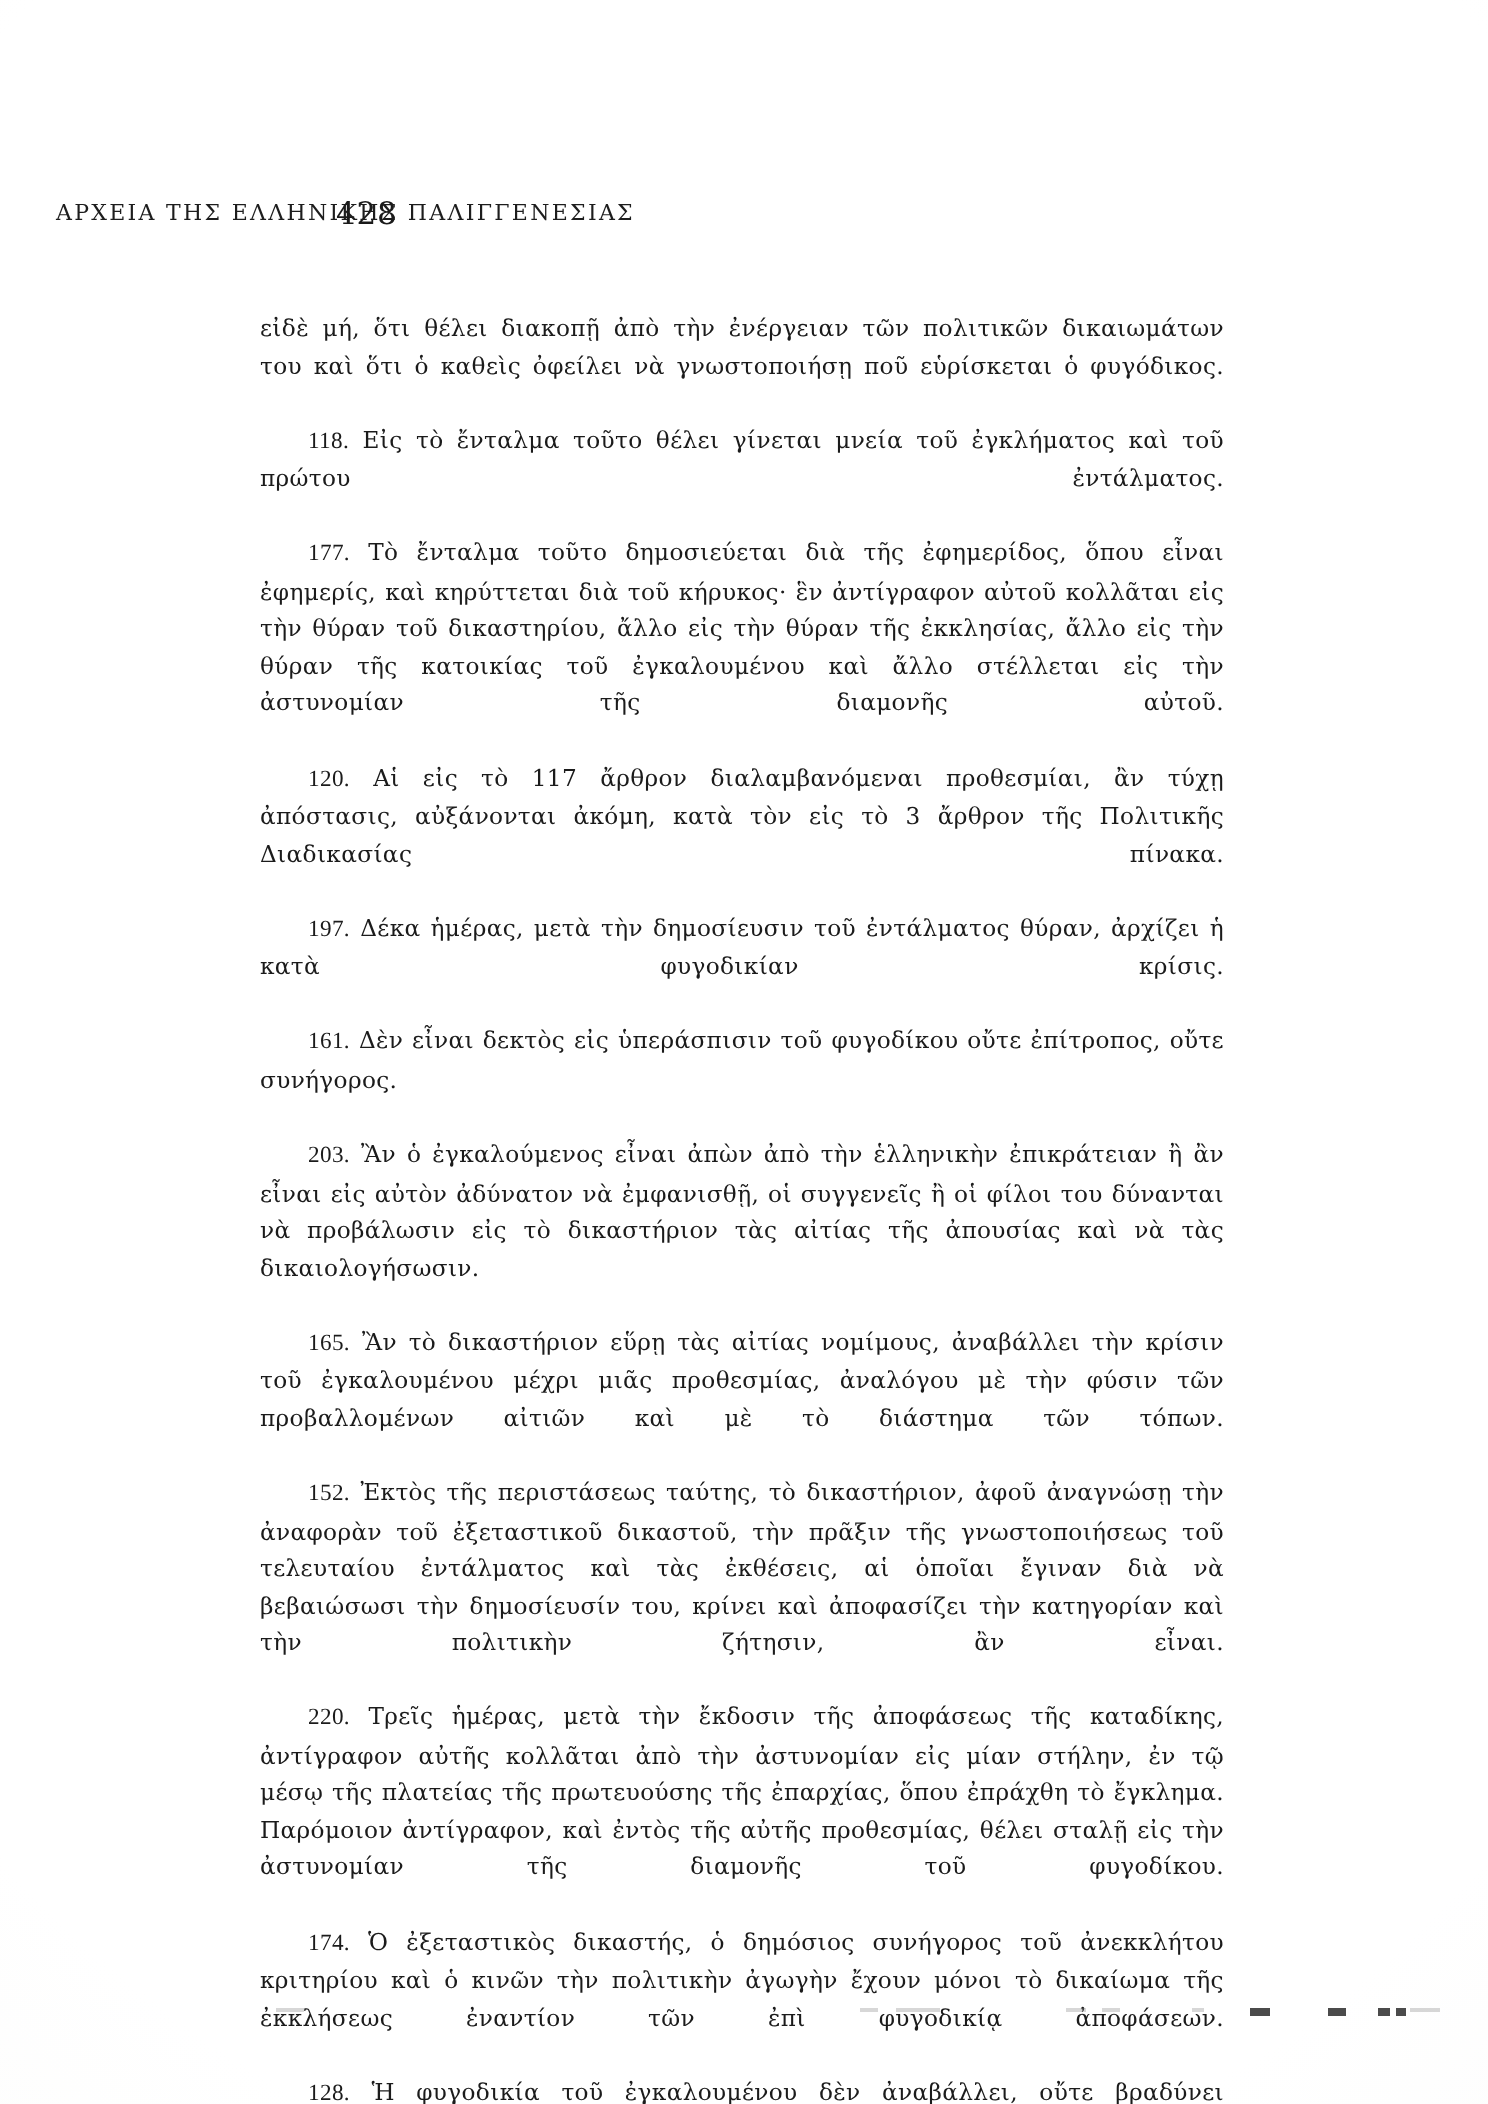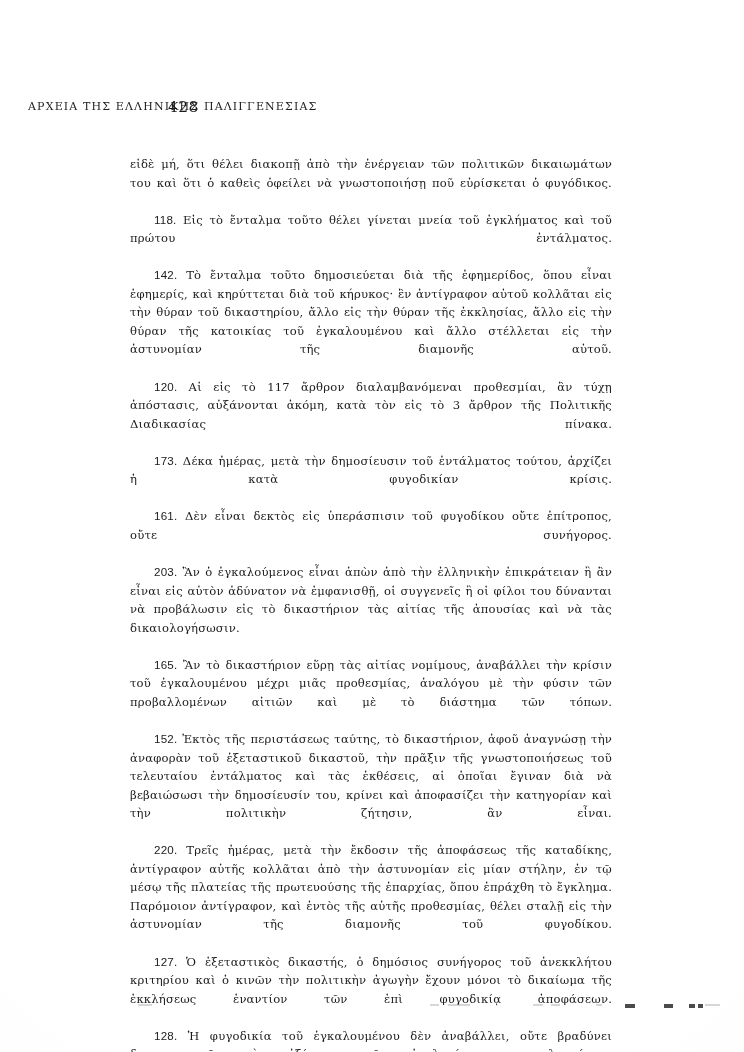--- a/index.html
+++ b/index.html
@@ -93,21 +93,21 @@
 
   .para.flush {
     text-indent: 0;
   }
 
   .para:last-child {
     text-align: justify;
   }
 
   .artnum {
-    font-family: Liberation Sans, sans-serif;
+    font-family: Liberation Serif, serif;
   }
 
   
   .para::after {
     content: "";
     display: inline-block;
     width: 100%;
   }
 
   
@@ -140,37 +140,37 @@
     <div id="folio">428</div>
     <div id="head-title">ΑΡΧΕΙΑ ΤΗΣ ΕΛΛΗΝΙΚΗΣ ΠΑΛΙΓΓΕΝΕΣΙΑΣ</div>
   </div>
 
   <div id="textblock">
 
     <p class="para flush">εἰδὲ μή, ὅτι θέλει διακοπῇ ἀπὸ τὴν ἐνέργειαν τῶν πολιτικῶν δικαιωμάτων του καὶ ὅτι ὁ καθεὶς ὀφείλει νὰ γνωστοποιήσῃ ποῦ εὑρίσκεται ὁ φυγόδικος.</p>
 
     <p class="para indent"><span class="artnum">118.</span> <span>Εἰς τὸ ἔνταλμα τοῦτο θέλει γίνεται μνεία τοῦ ἐγκλήματος καὶ τοῦ πρώτου ἐντάλματος.</span></p>
 
-    <p class="para indent"><span class="artnum">142.</span> <span>Τὸ ἔνταλμα τοῦτο δημοσιεύεται διὰ τῆς ἐφημερίδος, ὅπου εἶναι ἐφημερίς, καὶ κηρύττεται διὰ τοῦ κήρυκος· ἓν ἀντίγραφον αὐτοῦ κολλᾶται εἰς τὴν θύραν τοῦ δικαστηρίου, ἄλλο εἰς τὴν θύραν τῆς ἐκκλησίας, ἄλλο εἰς τὴν θύραν τῆς κατοικίας τοῦ ἐγκαλουμένου καὶ ἄλλο στέλλεται εἰς τὴν ἀστυνομίαν τῆς διαμονῆς αὐτοῦ.</span></p>
+    <p class="para indent"><span class="artnum">177.</span> <span>Τὸ ἔνταλμα τοῦτο δημοσιεύεται διὰ τῆς ἐφημερίδος, ὅπου εἶναι ἐφημερίς, καὶ κηρύττεται διὰ τοῦ κήρυκος· ἓν ἀντίγραφον αὐτοῦ κολλᾶται εἰς τὴν θύραν τοῦ δικαστηρίου, ἄλλο εἰς τὴν θύραν τῆς ἐκκλησίας, ἄλλο εἰς τὴν θύραν τῆς κατοικίας τοῦ ἐγκαλουμένου καὶ ἄλλο στέλλεται εἰς τὴν ἀστυνομίαν τῆς διαμονῆς αὐτοῦ.</span></p>
 
     <p class="para indent"><span class="artnum">120.</span> <span>Αἱ εἰς τὸ 117 ἄρθρον διαλαμβανόμεναι προθεσμίαι, ἂν τύχῃ ἀπόστασις, αὐξάνονται ἀκόμη, κατὰ τὸν εἰς τὸ 3 ἄρθρον τῆς Πολιτικῆς Διαδικασίας πίνακα.</span></p>
 
-    <p class="para indent"><span class="artnum">173.</span> <span>Δέκα ἡμέρας, μετὰ τὴν δημοσίευσιν τοῦ ἐντάλματος τούτου, ἀρχίζει ἡ κατὰ φυγοδικίαν κρίσις.</span></p>
+    <p class="para indent"><span class="artnum">197.</span> <span>Δέκα ἡμέρας, μετὰ τὴν δημοσίευσιν τοῦ ἐντάλματος θύραν, ἀρχίζει ἡ κατὰ φυγοδικίαν κρίσις.</span></p>
 
     <p class="para indent"><span class="artnum">161.</span> <span>Δὲν εἶναι δεκτὸς εἰς ὑπεράσπισιν τοῦ φυγοδίκου οὔτε ἐπίτροπος, οὔτε συνήγορος.</span></p>
 
     <p class="para indent"><span class="artnum">203.</span> <span>Ἂν ὁ ἐγκαλούμενος εἶναι ἀπὼν ἀπὸ τὴν ἑλληνικὴν ἐπικράτειαν ἢ ἂν εἶναι εἰς αὐτὸν ἀδύνατον νὰ ἐμφανισθῇ, οἱ συγγενεῖς ἢ οἱ φίλοι του δύνανται νὰ προβάλωσιν εἰς τὸ δικαστήριον τὰς αἰτίας τῆς ἀπουσίας καὶ νὰ τὰς δικαιολογήσωσιν.</span></p>
 
     <p class="para indent"><span class="artnum">165.</span> <span>Ἂν τὸ δικαστήριον εὕρῃ τὰς αἰτίας νομίμους, ἀναβάλλει τὴν κρίσιν τοῦ ἐγκαλουμένου μέχρι μιᾶς προθεσμίας, ἀναλόγου μὲ τὴν φύσιν τῶν προβαλλομένων αἰτιῶν καὶ μὲ τὸ διάστημα τῶν τόπων.</span></p>
 
     <p class="para indent"><span class="artnum">152.</span> <span>Ἐκτὸς τῆς περιστάσεως ταύτης, τὸ δικαστήριον, ἀφοῦ ἀναγνώσῃ τὴν ἀναφορὰν τοῦ ἐξεταστικοῦ δικαστοῦ, τὴν πρᾶξιν τῆς γνωστοποιήσεως τοῦ τελευταίου ἐντάλματος καὶ τὰς ἐκθέσεις, αἱ ὁποῖαι ἔγιναν διὰ νὰ βεβαιώσωσι τὴν δημοσίευσίν του, κρίνει καὶ ἀποφασίζει τὴν κατηγορίαν καὶ τὴν πολιτικὴν ζήτησιν, ἂν εἶναι.</span></p>
 
     <p class="para indent"><span class="artnum">220.</span> <span>Τρεῖς ἡμέρας, μετὰ τὴν ἔκδοσιν τῆς ἀποφάσεως τῆς καταδίκης, ἀντίγραφον αὐτῆς κολλᾶται ἀπὸ τὴν ἀστυνομίαν εἰς μίαν στήλην, ἐν τῷ μέσῳ τῆς πλατείας τῆς πρωτευούσης τῆς ἐπαρχίας, ὅπου ἐπράχθη τὸ ἔγκλημα. Παρόμοιον ἀντίγραφον, καὶ ἐντὸς τῆς αὐτῆς προθεσμίας, θέλει σταλῇ εἰς τὴν ἀστυνομίαν τῆς διαμονῆς τοῦ φυγοδίκου.</span></p>
 
-    <p class="para indent"><span class="artnum">127.</span> <span>Ὁ ἐξεταστικὸς δικαστής, ὁ δημόσιος συνήγορος τοῦ ἀνεκκλήτου κριτηρίου καὶ ὁ κινῶν τὴν πολιτικὴν ἀγωγὴν ἔχουν μόνοι τὸ δικαίωμα τῆς ἐκκλήσεως ἐναντίον τῶν ἐπὶ φυγοδικίᾳ ἀποφάσεων.</span></p>
+    <p class="para indent"><span class="artnum">174.</span> <span>Ὁ ἐξεταστικὸς δικαστής, ὁ δημόσιος συνήγορος τοῦ ἀνεκκλήτου κριτηρίου καὶ ὁ κινῶν τὴν πολιτικὴν ἀγωγὴν ἔχουν μόνοι τὸ δικαίωμα τῆς ἐκκλήσεως ἐναντίον τῶν ἐπὶ φυγοδικίᾳ ἀποφάσεων.</span></p>
 
     <p class="para indent"><span class="artnum">128.</span> <span>Ἡ φυγοδικία τοῦ ἐγκαλουμένου δὲν ἀναβάλλει, οὔτε βραδύνει δικαιωματικῶς τὴν ἐξέτασιν τῶν ἐκκλησίας συνεγκαλουμένων.</span></p>
 
   </div>
 
   <div id="scan-specks">
     <span class="speck tiny" style="left:138px; width:14px;"></span>
     <span class="speck tiny" style="left:430px; width:9px;"></span>
     <span class="speck tiny" style="left:448px; width:22px;"></span>
     <span class="speck tiny" style="left:533px; width:10px;"></span>

